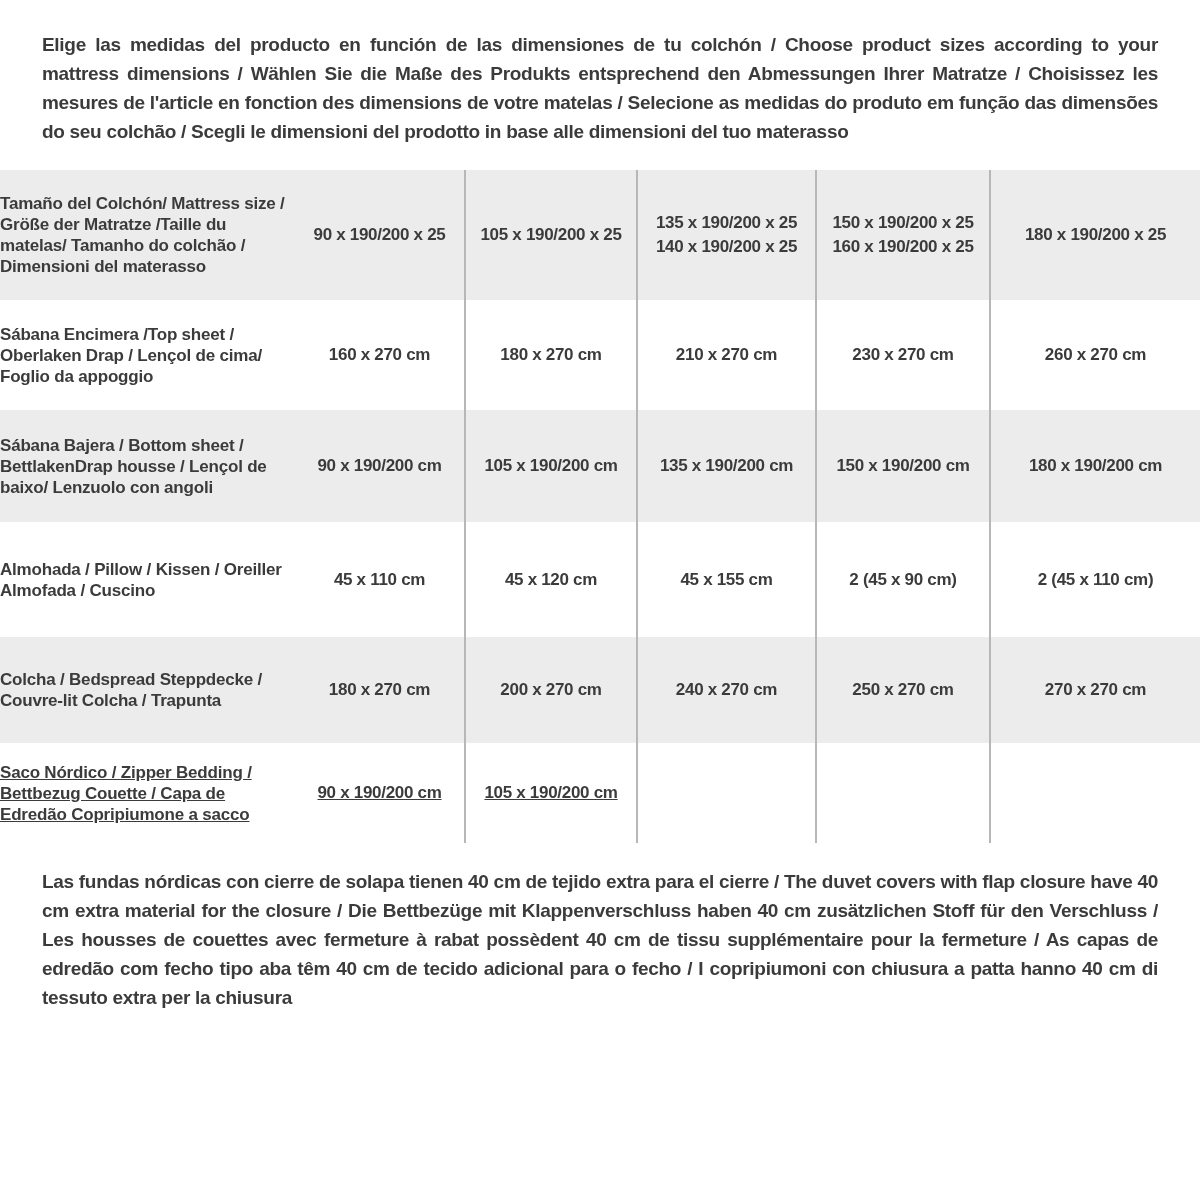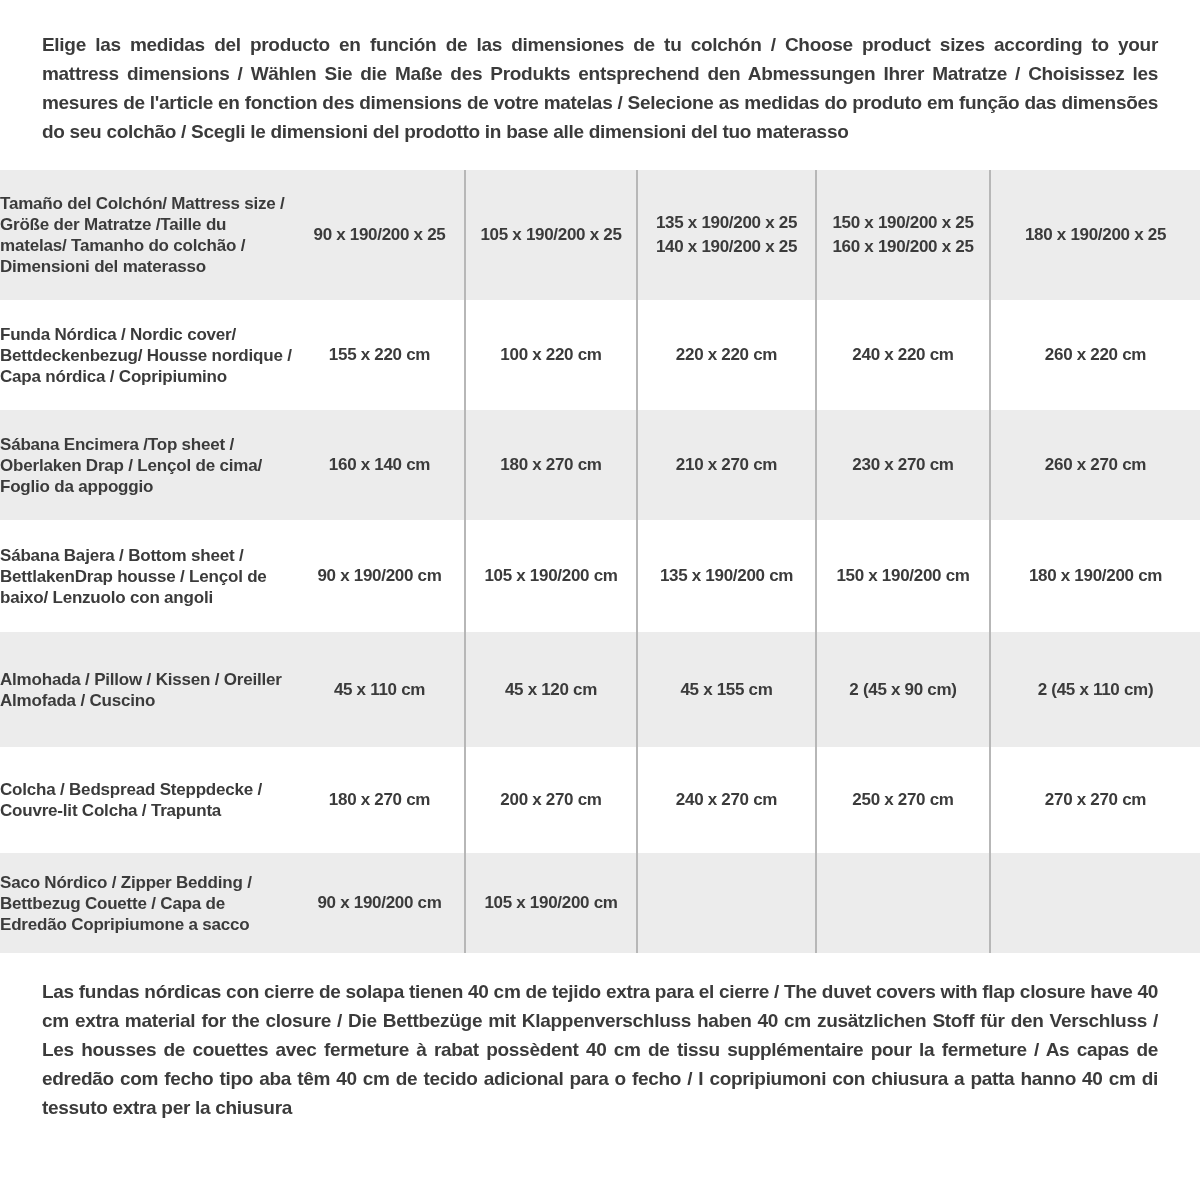--- a/index.html
+++ b/index.html
@@ -45,21 +45,21 @@
     line-height:24px;
     letter-spacing:-0.3px;
     white-space:pre-line;
   }
   td.bl{border-left:2px solid var(--divider);}
   tr.h130{height:130px;}
   tr.h110{height:110px;}
   tr.h112{height:112px;}
   tr.h105{height:115px;}
   tr.h106{height:106px;}
-  tr.h100{height:100px;}
+  tr.h100{height:100px;text-decoration:underline;}
   .footnote{
     margin:24px 42px 0 42px;
     font-size:19px;
     line-height:29px;
     letter-spacing:-0.3px;
     text-align:justify;
   }
 </style>
 </head>
 <body>
@@ -83,32 +83,24 @@
       <td class="label">Tamaño del Colchón/ Mattress size / Größe der Matratze /Taille du matelas/ Tamanho do colchão / Dimensioni del materasso</td>
       <td class="val">90 x 190/200 x 25</td>
       <td class="val bl">105 x 190/200 x 25</td>
       <td class="val bl">135 x 190/200 x 25
 140 x 190/200 x 25</td>
       <td class="val bl">150 x 190/200 x 25
 160 x 190/200 x 25</td>
       <td class="val bl">180 x 190/200 x 25</td>
     </tr>
 
-    <tr class="h110">
-      <td class="label">Funda Nórdica / Nordic cover/ Bettdeckenbezug/ Housse nordique / Capa nórdica / Copripiumino</td>
-      <td class="val">155 x 220 cm</td>
-      <td class="val bl">100 x 220 cm</td>
-      <td class="val bl">220 x 220 cm</td>
-      <td class="val bl">240 x 220 cm</td>
-      <td class="val bl">260 x 220 cm</td>
-    </tr>
 
     <tr class="h110">
       <td class="label">Sábana Encimera /Top sheet / Oberlaken Drap / Lençol de cima/ Foglio da appoggio</td>
-      <td class="val">160 x 140 cm</td>
+      <td class="val">160 x 270 cm</td>
       <td class="val bl">180 x 270 cm</td>
       <td class="val bl">210 x 270 cm</td>
       <td class="val bl">230 x 270 cm</td>
       <td class="val bl">260 x 270 cm</td>
     </tr>
 
     <tr class="h112">
       <td class="label">Sábana Bajera / Bottom sheet / BettlakenDrap housse / Lençol de baixo/ Lenzuolo con angoli</td>
       <td class="val">90 x 190/200 cm</td>
       <td class="val bl">105 x 190/200 cm</td>

